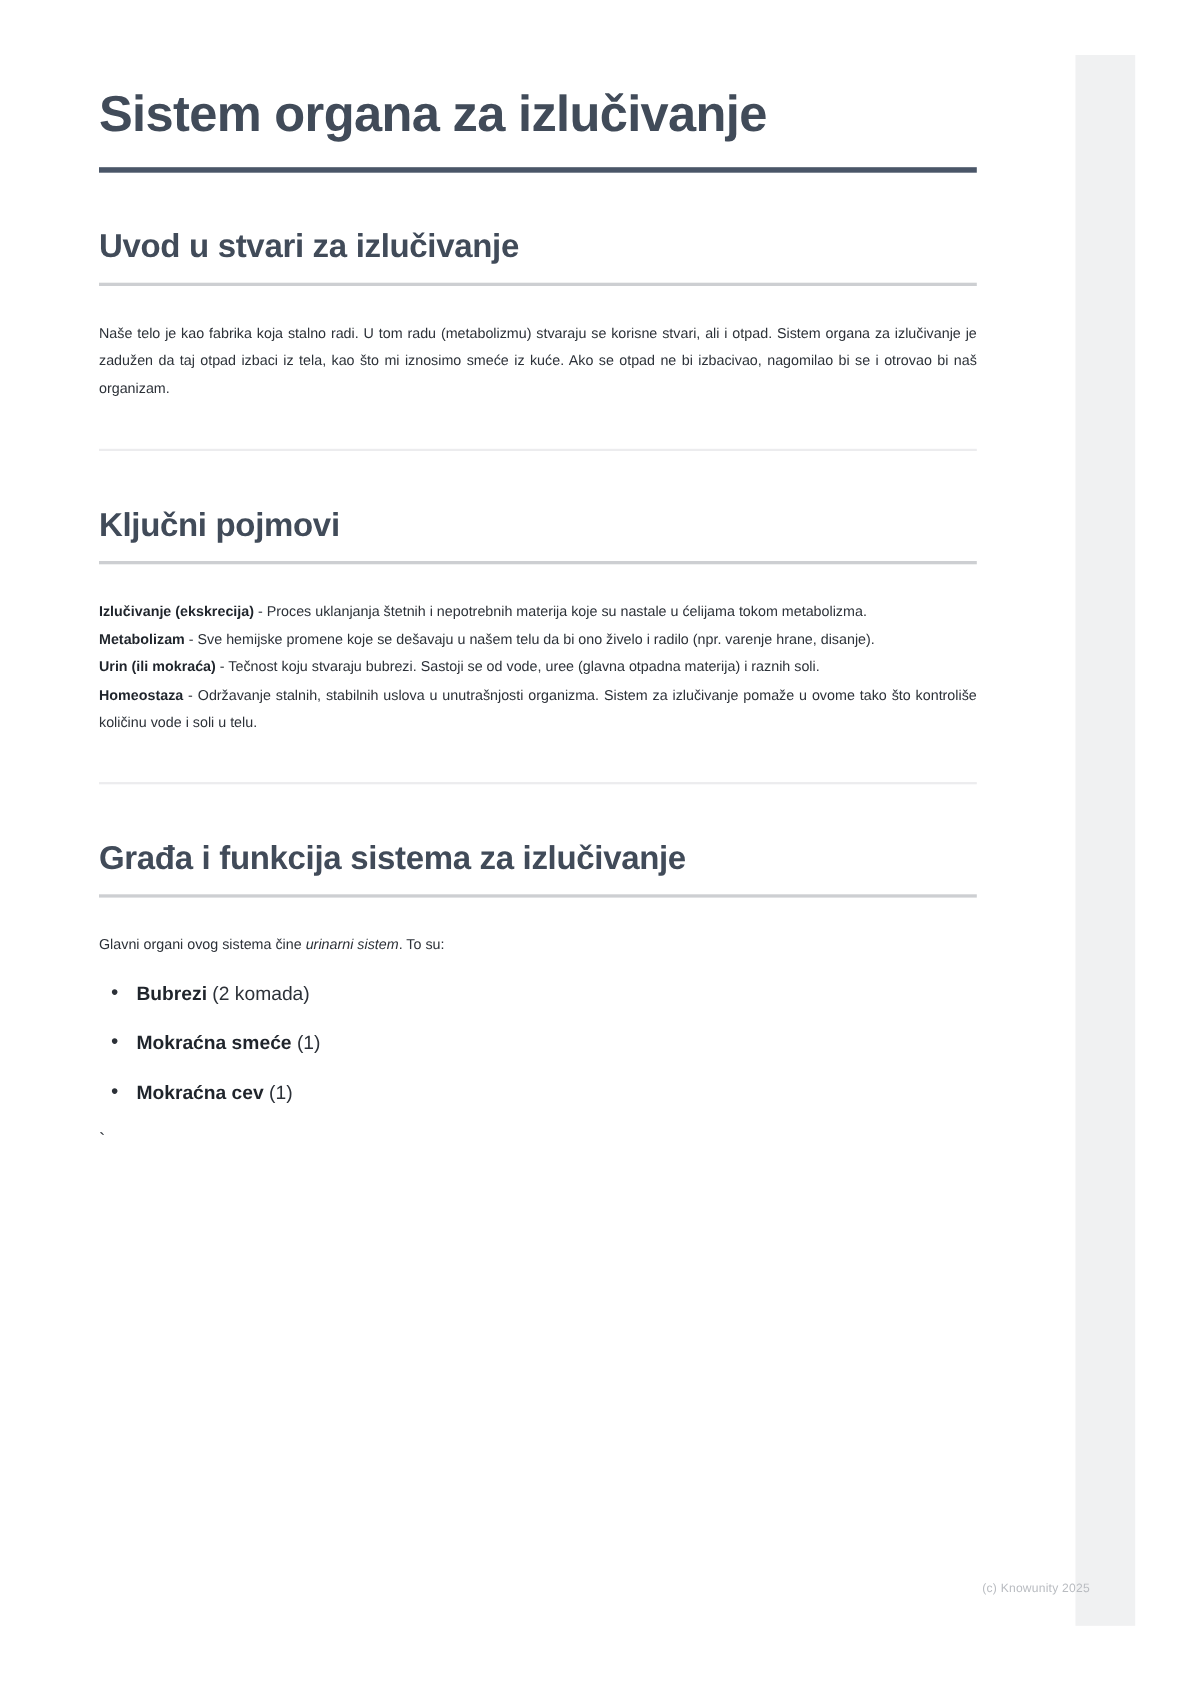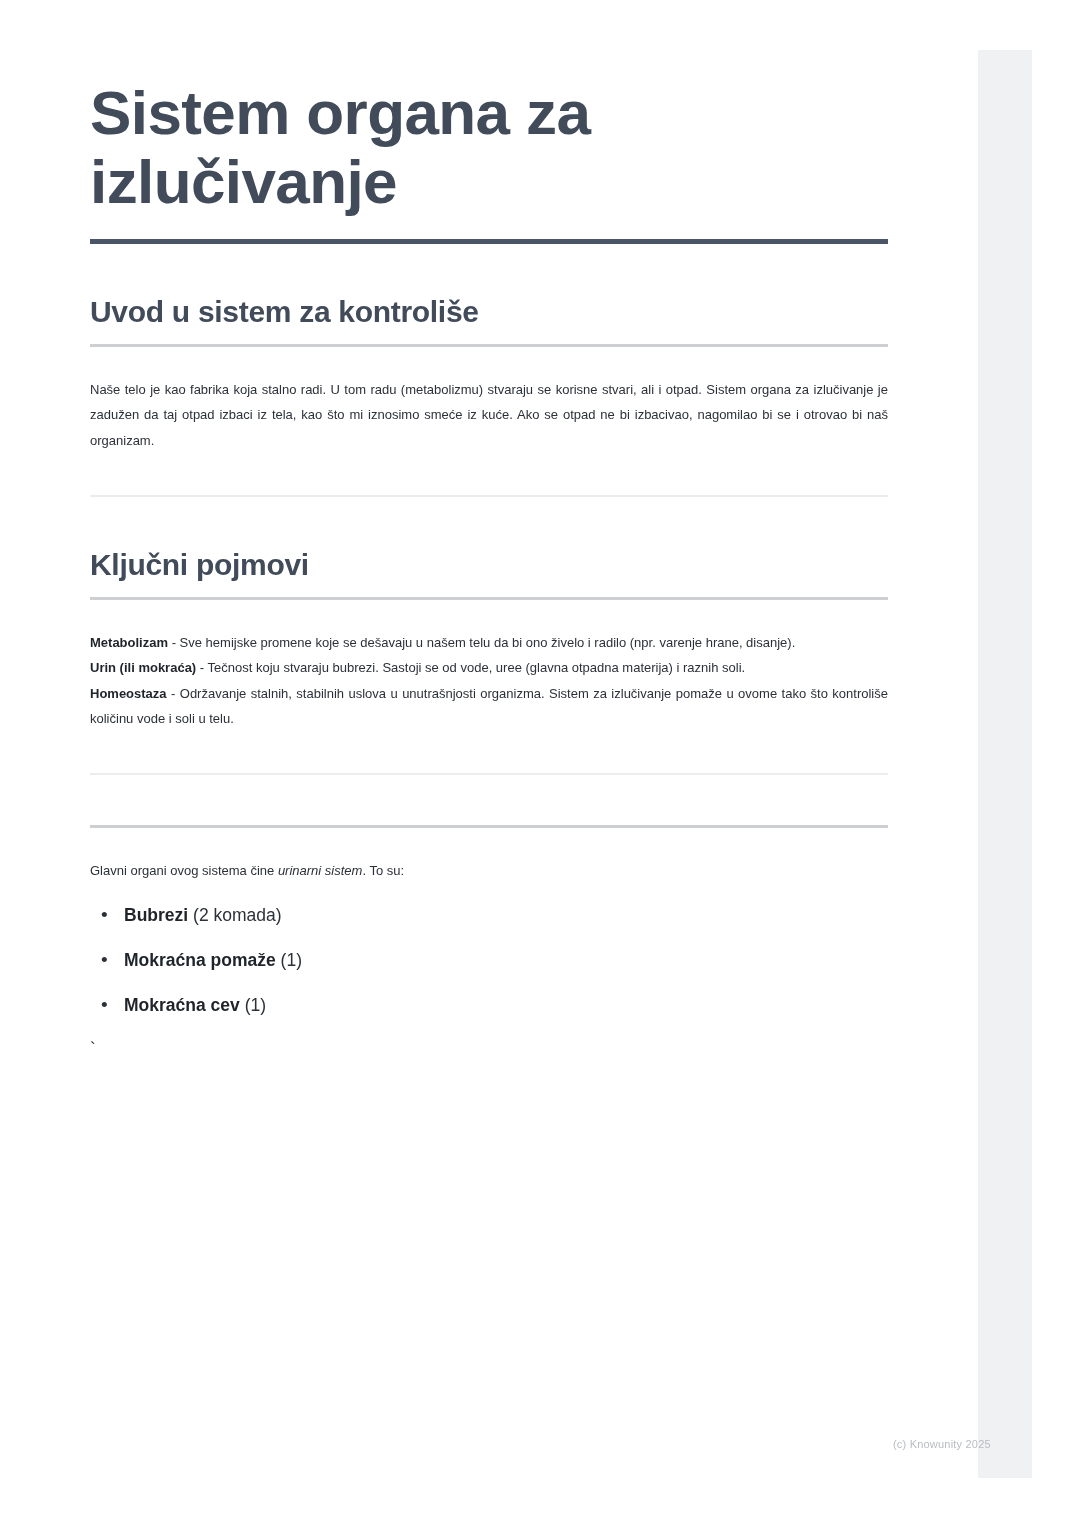--- a/index.html
+++ b/index.html
@@ -40,21 +40,21 @@
     top: 0;
     left: 0;
     width: 978px;
     height: 1528px;
     background: #ffffff;
     box-sizing: border-box;
     padding: 78px 90px 0 90px;
   }
 
   .doc-title {
-    font-size: 62px;
+    font-size: 46px;
     font-weight: bold;
     color: #414b59;
     letter-spacing: -0.6px;
     line-height: 1.12;
     margin: 0;
     padding: 0;
   }
   .title-rule {
     margin-top: 22px;
     height: 5px;
@@ -161,49 +161,51 @@
 
 <div id="right-panel"></div>
 <div id="scroll-track"></div>
 
 <div id="page">
 
   <h1 class="doc-title">Sistem organa za izlučivanje</h1>
   <div class="title-rule"></div>
 
   <div class="section">
-    <h2 class="section-heading">Uvod u sistem za kontroliše</h2>
+    <h2 class="section-heading">Uvod u stvari za izlučivanje</h2>
     <div class="heading-rule"></div>
     <div class="intro-block">
       <p class="body">Naše telo je kao fabrika koja stalno radi. U tom radu (metabolizmu) stvaraju se korisne stvari, ali i otpad. Sistem organa za izlučivanje je zadužen da taj otpad izbaci iz tela, kao što mi iznosimo smeće iz kuće. Ako se otpad ne bi izbacivao, nagomilao bi se i otrovao bi naš organizam.</p>
     </div>
   </div>
   <div class="section-rule"></div>
 
   <div class="section">
     <h2 class="section-heading">Ključni pojmovi</h2>
     <div class="heading-rule"></div>
 
+    <p class="body term"><b>Izlučivanje (ekskrecija)</b><span> - </span><span>Proces uklanjanja štetnih i nepotrebnih materija koje su nastale u ćelijama tokom metabolizma.</span></p>
 
     <p class="body term"><b>Metabolizam</b><span> - </span><span>Sve hemijske promene koje se dešavaju u našem telu da bi ono živelo i radilo (npr. varenje hrane, disanje).</span></p>
 
     <p class="body term"><b>Urin (ili mokraća)</b><span> - </span><span>Tečnost koju stvaraju bubrezi. Sastoji se od vode, uree (glavna otpadna materija) i raznih soli.</span></p>
 
     <p class="body term"><b>Homeostaza</b><span> - </span><span>Održavanje stalnih, stabilnih uslova u unutrašnjosti organizma. Sistem za izlučivanje pomaže u ovome tako što kontroliše količinu vode i soli u telu.</span></p>
   </div>
   <div class="section-rule"></div>
 
   <div class="section">
+    <h2 class="section-heading">Građa i funkcija sistema za izlučivanje</h2>
     <div class="heading-rule"></div>
 
     <p class="body left" style="margin-top:30px;"><span>Glavni organi ovog sistema čine </span><i>urinarni sistem</i><span>. To su:</span></p>
 
     <ul class="organ-list">
       <li><b>Bubrezi</b><span> (2 komada)</span></li>
-      <li><b>Mokraćna pomaže</b><span> (1)</span></li>
+      <li><b>Mokraćna smeće</b><span> (1)</span></li>
       <li><b>Mokraćna cev</b><span> (1)</span></li>
     </ul>
 
     <div class="stray-char">`</div>
   </div>
 
 </div>
 
 <div id="watermark">(c) Knowunity 2025</div>
 

